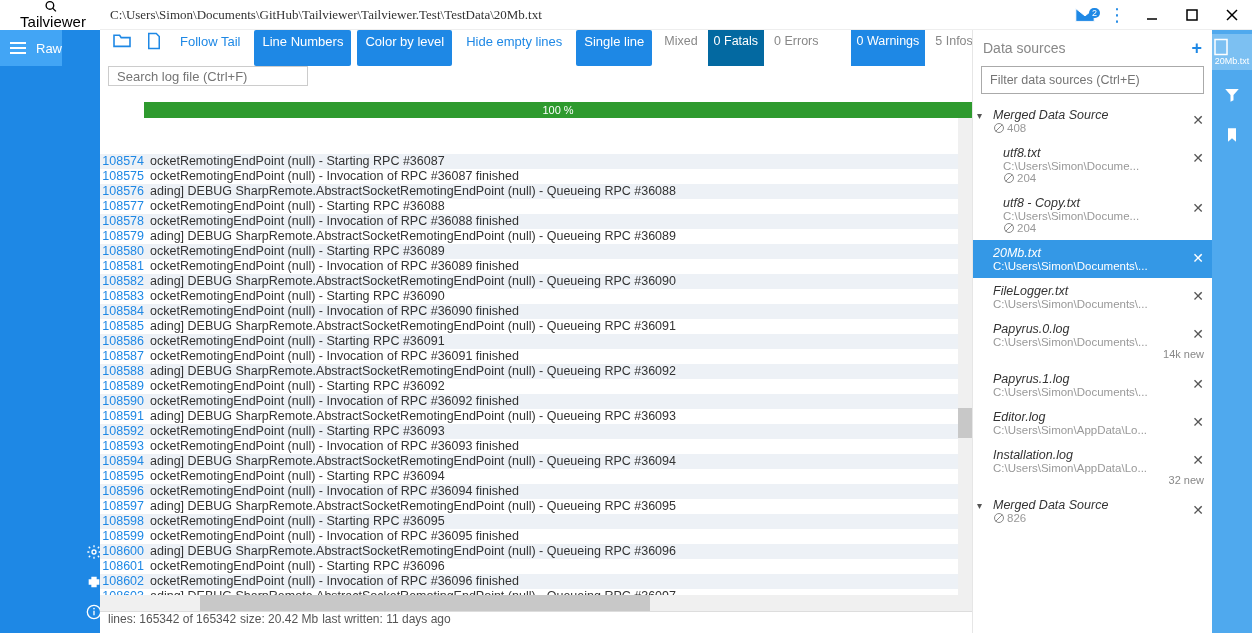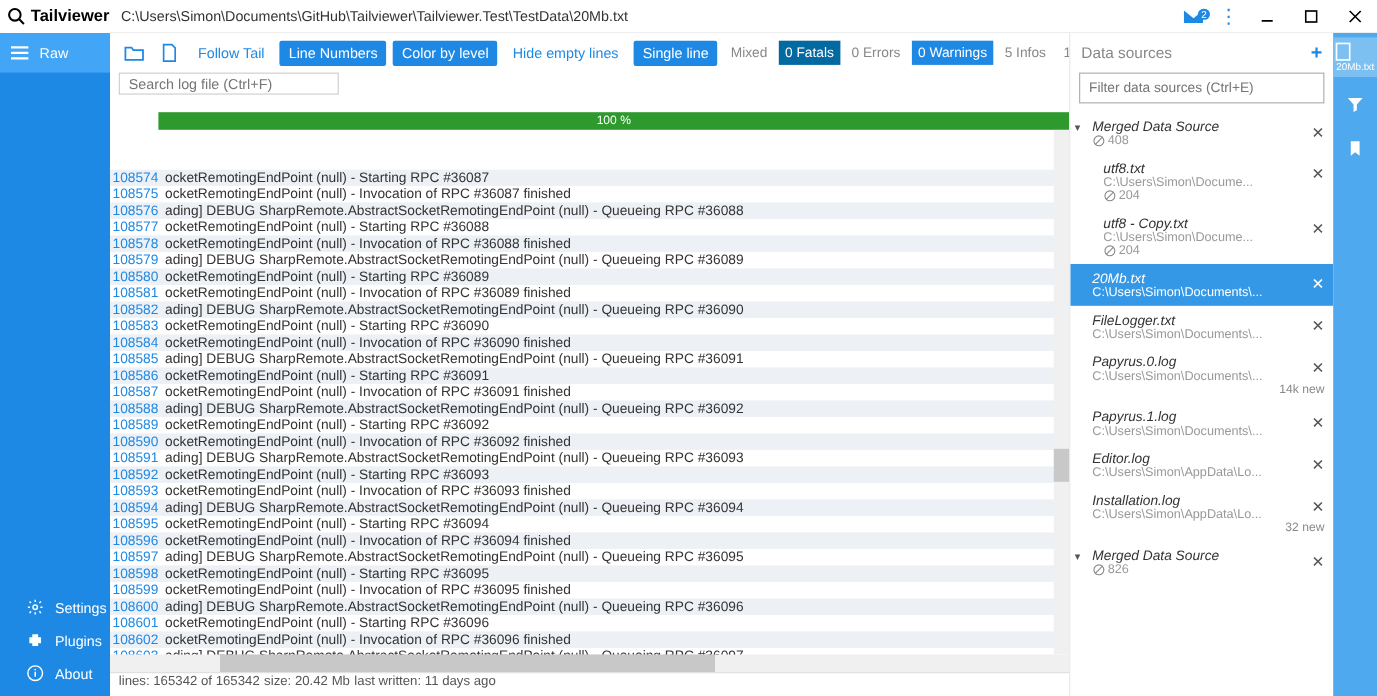--- a/index.html
+++ b/index.html
@@ -1,52 +1,52 @@
 <!DOCTYPE html>
 <html><head>
 <meta charset="utf-8">
 <style>
 * { margin: 0; padding: 0; box-sizing: border-box; font-family: "Segoe UI", Arial, sans-serif; }
 body { width: 1252px; height: 633px; overflow: hidden; background: #fff; display: flex; flex-direction: column; }
 
 
 .titlebar { height: 30px; display: flex; align-items: center; background: #fff; border-bottom: 1px solid #eee; }
-.titlebar .logo { width: 100px; height: 30px; background: #fff; display: flex; align-items: center; padding-left: 6px; font-weight: 700; font-size: 15px; }
+.titlebar .logo { width: 100px; height: 30px; background: #fff; display: flex; align-items: center; padding-left: 6px; font-weight: 400; font-size: 15px; flex-direction: column; }
 .titlebar .logo svg { margin-right: 4px; }
-.titlebar .titlepath { flex: 1; padding-left: 10px; font-size: 13px; color: #333; }
+.titlebar .titlepath { flex: 1; padding-left: 10px; font-size: 13px; color: #333; font-family: Liberation Serif, serif; }
 .titlebar .win-icons { display: flex; align-items: center; }
 .titlebar .mail { color: #1e88e5; padding: 0 6px; position: relative; }
 .titlebar .mail .badge { position: absolute; top: 2px; right: 2px; font-size: 9px; background: #1e88e5; color: #fff; border-radius: 6px; padding: 0 3px; }
 .titlebar .dots { color: #1e88e5; padding: 0 6px; font-size: 18px; }
 .titlebar .winbtn { width: 40px; height: 30px; display: flex; align-items: center; justify-content: center; font-size: 14px; }
 
 
 .main { flex: 1; display: flex; min-height: 0; }
 
 
-.sidebar { width: 100px; background: #1e88e5; color: #fff; display: flex; flex-direction: column; }
+.sidebar { width: 100px; background: #1e88e5; color: #fff; display: flex; }
 .sidebar .top { display: flex; flex-direction: column; }
 .sidebar .hamburger { height: 36px; background: #42a5f5; display: flex; align-items: center; padding-left: 10px; font-size: 13px; }
 .sidebar .hamburger svg { margin-right: 10px; }
 .sidebar .bottom { margin-top: auto; display: flex; flex-direction: column; padding-bottom: 6px; }
 .sidebar .navitem { height: 30px; display: flex; align-items: center; padding-left: 12px; font-size: 13px; margin-left: 12px; }
 .sidebar .navitem svg { margin-right: 10px; }
 
 
 .center { flex: 1; display: flex; flex-direction: column; min-width: 0; }
 
 
-.toolbar { height: 36px; background: #fff; display: flex; align-items: center; padding: 0 8px; gap: 6px; font-size: 13px; }
+.toolbar { height: 36px; background: #fff; display: flex; padding: 0 8px; gap: 6px; font-size: 13px; }
 .toolbar .tbtn { padding: 4px 8px; border-radius: 2px; color: #1e88e5; cursor: default; white-space: nowrap; }
 .toolbar .tbtn.active { background: #1e88e5; color: #fff; }
 .toolbar .ticon { color: #1e88e5; padding: 2px 4px; }
 .toolbar .stats { display: flex; gap: 4px; }
 .toolbar .stat { padding: 4px 6px; font-size: 12.5px; color: #888; white-space: nowrap; }
 .toolbar .stat.fatal { background: #0369a1; color: #fff; }
-.toolbar .stat.warn { background: #1e88e5; color: #fff; }
+.toolbar .stat.warn { background: #1e88e5; color: #fff; margin-left: 22px; }
 
 
 .searchrow { height: 36px; padding: 0 8px 6px 8px; }
 .searchrow input { width: 200px; height: 20px; border: 1px solid #ccc; padding: 0 8px; font-size: 13px; color: #888; }
 
 
 .progress { height: 16px; background: #2e9a2e; color: #fff; font-size: 11px; text-align: center; line-height: 16px; margin-left: 44px; }
 
 
 .logwrap { flex: 1; overflow: hidden; position: relative; }

